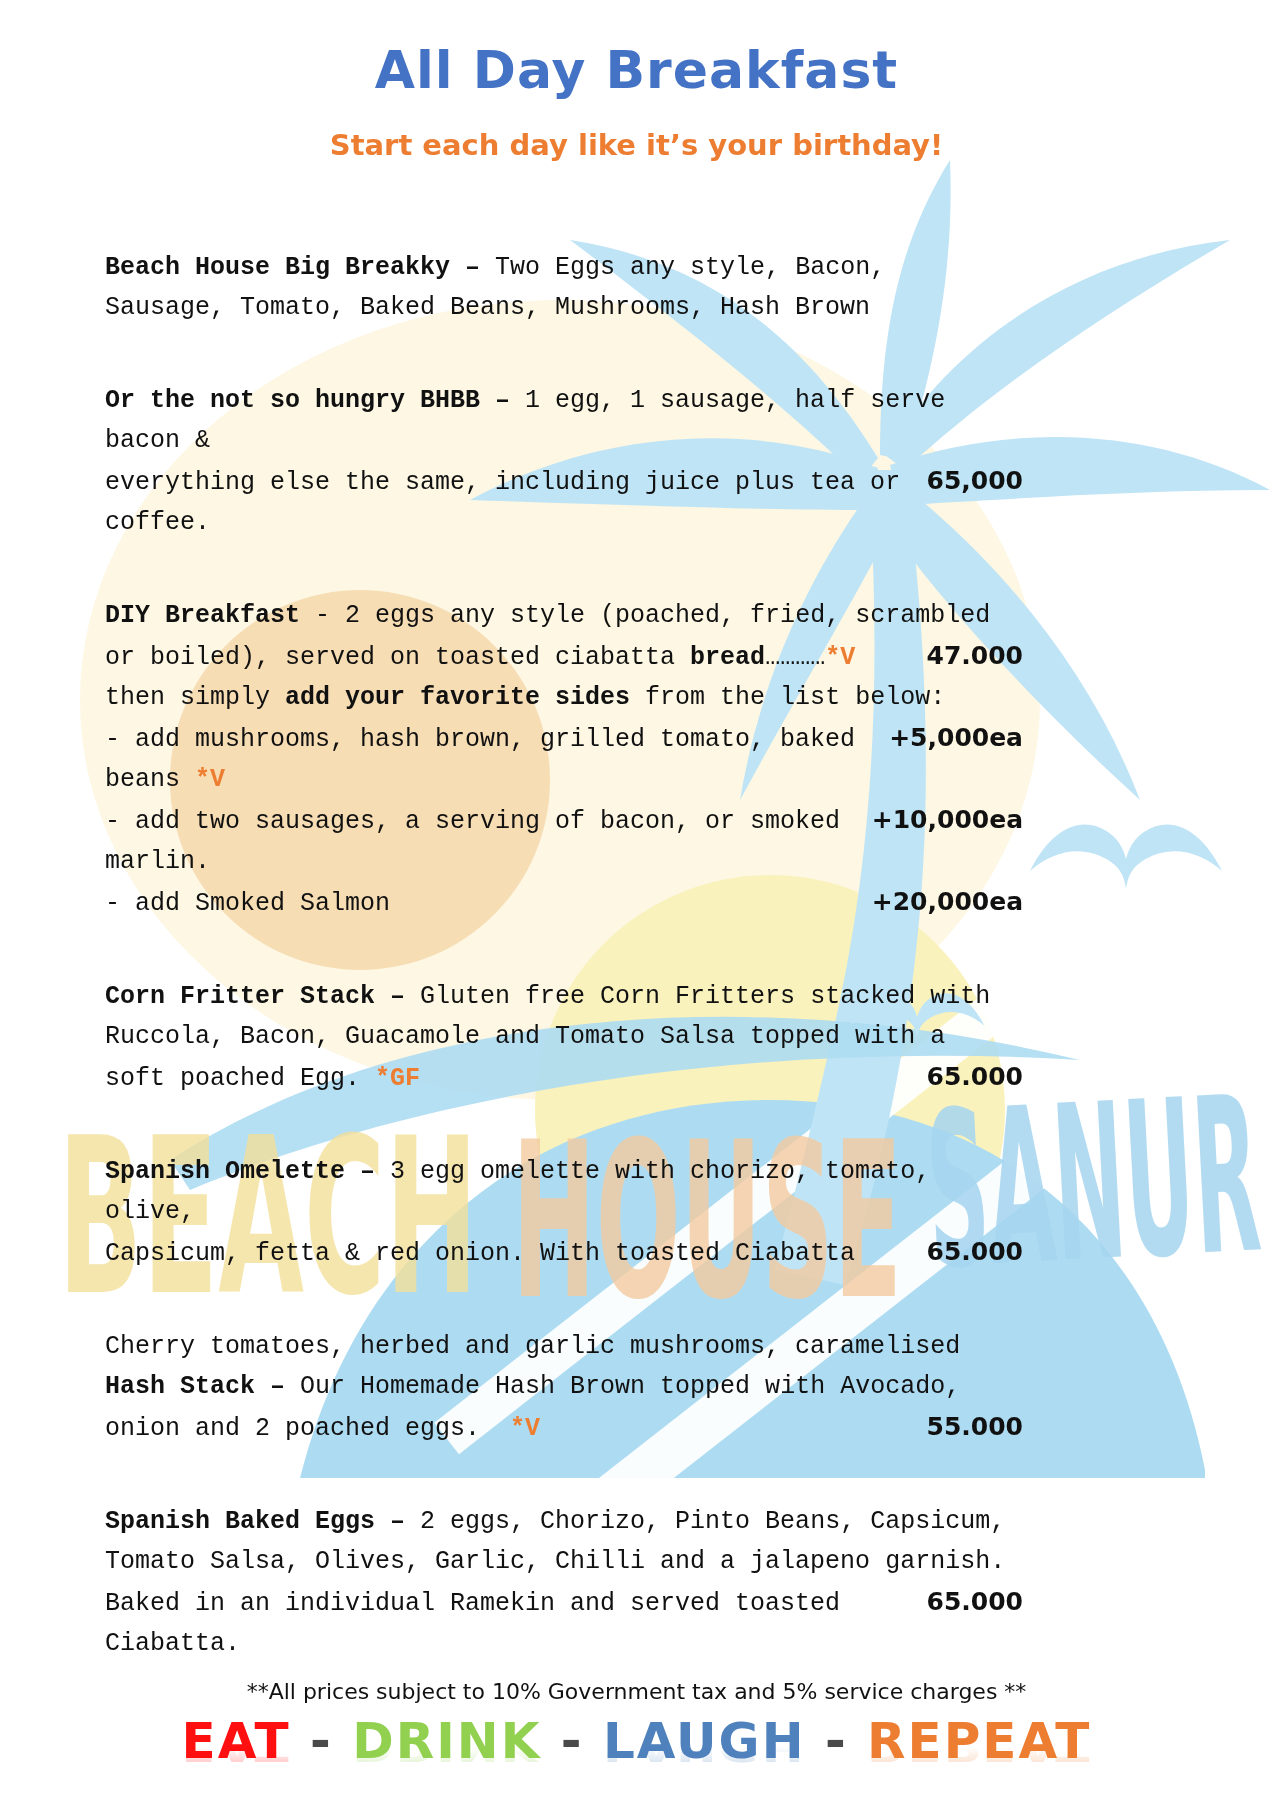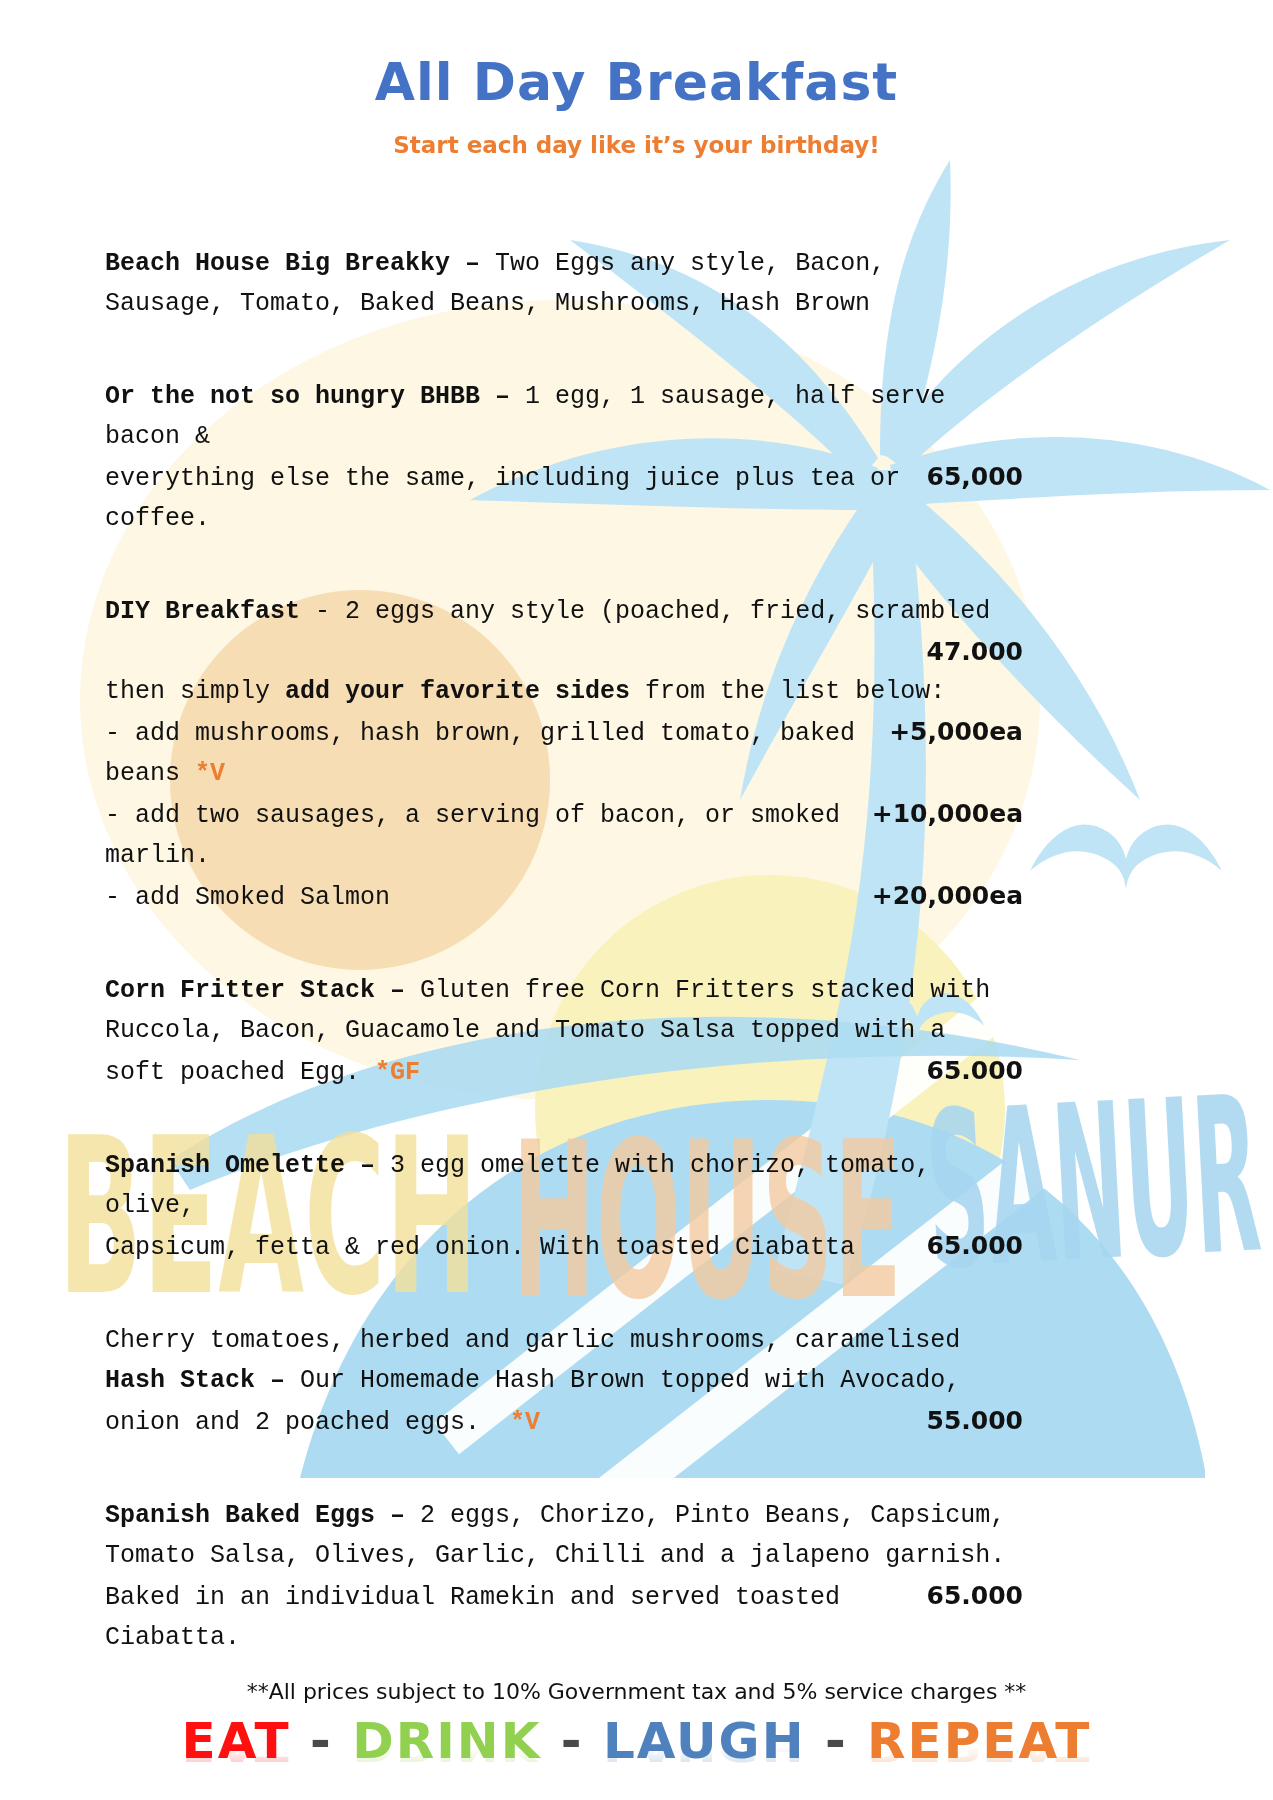--- a/index.html
+++ b/index.html
@@ -4,23 +4,23 @@
 <style>
   html,body{margin:0;padding:0;}
   body{
     width:1273px;height:1800px;position:relative;overflow:hidden;
     background:#ffffff;
     font-family:"DejaVu Sans", sans-serif;
     color:#111;
   }
   .bg{position:absolute;left:0;top:0;width:1273px;height:1800px;z-index:0;}
   .content{position:relative;z-index:1;}
-  header{ text-align:center; padding-top:52px;}
+  header{ text-align:center; padding-top:40px;}
   h1{margin:0;font-size:52px;font-weight:bold;letter-spacing:1px;}
-  .subtitle{margin-top:20px;font-size:23px;font-weight:bold;}
+  .subtitle{margin-top:28px;font-size:29px;font-weight:bold;}
   .menu{margin:86px 0 0 105px;width:918px;}
   .item{margin-bottom:53px;}
   .line{display:flex;align-items:baseline;font-size:25px;line-height:40px;}
   .txt{white-space:pre-wrap;font-family:Liberation Mono, monospace;}
   .b{font-weight:bold;}
   .o{font-weight:bold;}
   .price{flex:1 1 auto;text-align:right;font-weight:bold;white-space:nowrap;}
   footer{position:absolute;left:0;right:0;bottom:4px;text-align:center;z-index:1;}
   .taxnote{font-size:22px;margin-bottom:12px;}
   .tagline{font-size:50px;font-weight:bold;letter-spacing:2px;line-height:1;}
@@ -97,20 +97,21 @@
           <span class="txt"><span class="">everything else the same, including juice plus tea or coffee.</span></span>
           <span class="price">65,000</span>
         </div>
       </div>
       <div class="item">
         <div class="line">
           <span class="txt"><span class="b ">DIY Breakfast </span><span class="">- 2 eggs any style (poached, fried, scrambled</span></span>
           <span class="price"></span>
         </div>
         <div class="line">
+          <span class="txt"><span class="">or boiled), served on toasted ciabatta </span><span class="b ">bread</span><span class="">…………</span><span class="o">*V</span></span>
           <span class="price">47.000</span>
         </div>
         <div class="line">
           <span class="txt"><span class="">then simply </span><span class="b ">add your favorite sides</span><span class=""> from the list below:</span></span>
           <span class="price"></span>
         </div>
         <div class="line">
           <span class="txt"><span class="">- add mushrooms, hash brown, grilled tomato, baked beans </span><span class="o">*V</span></span>
           <span class="price">+5,000ea</span>
         </div>

